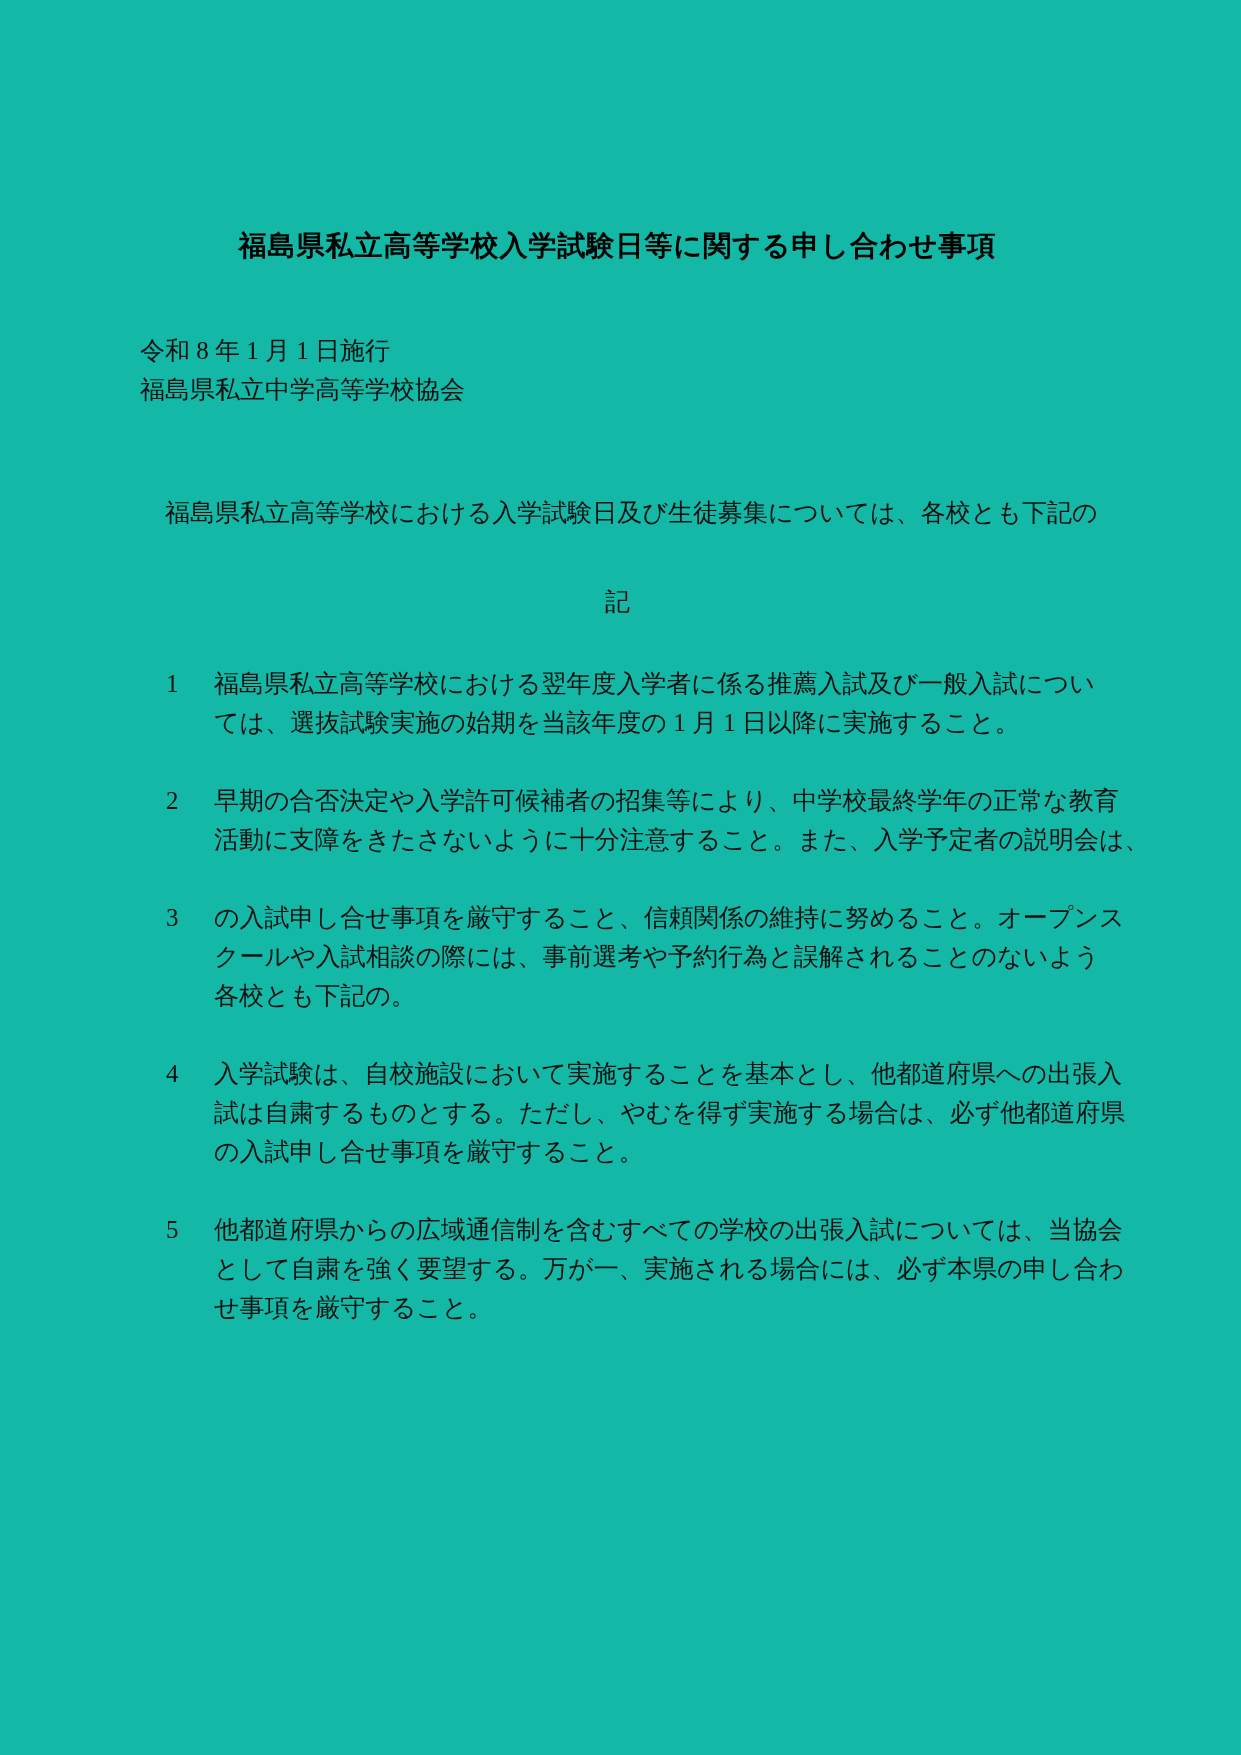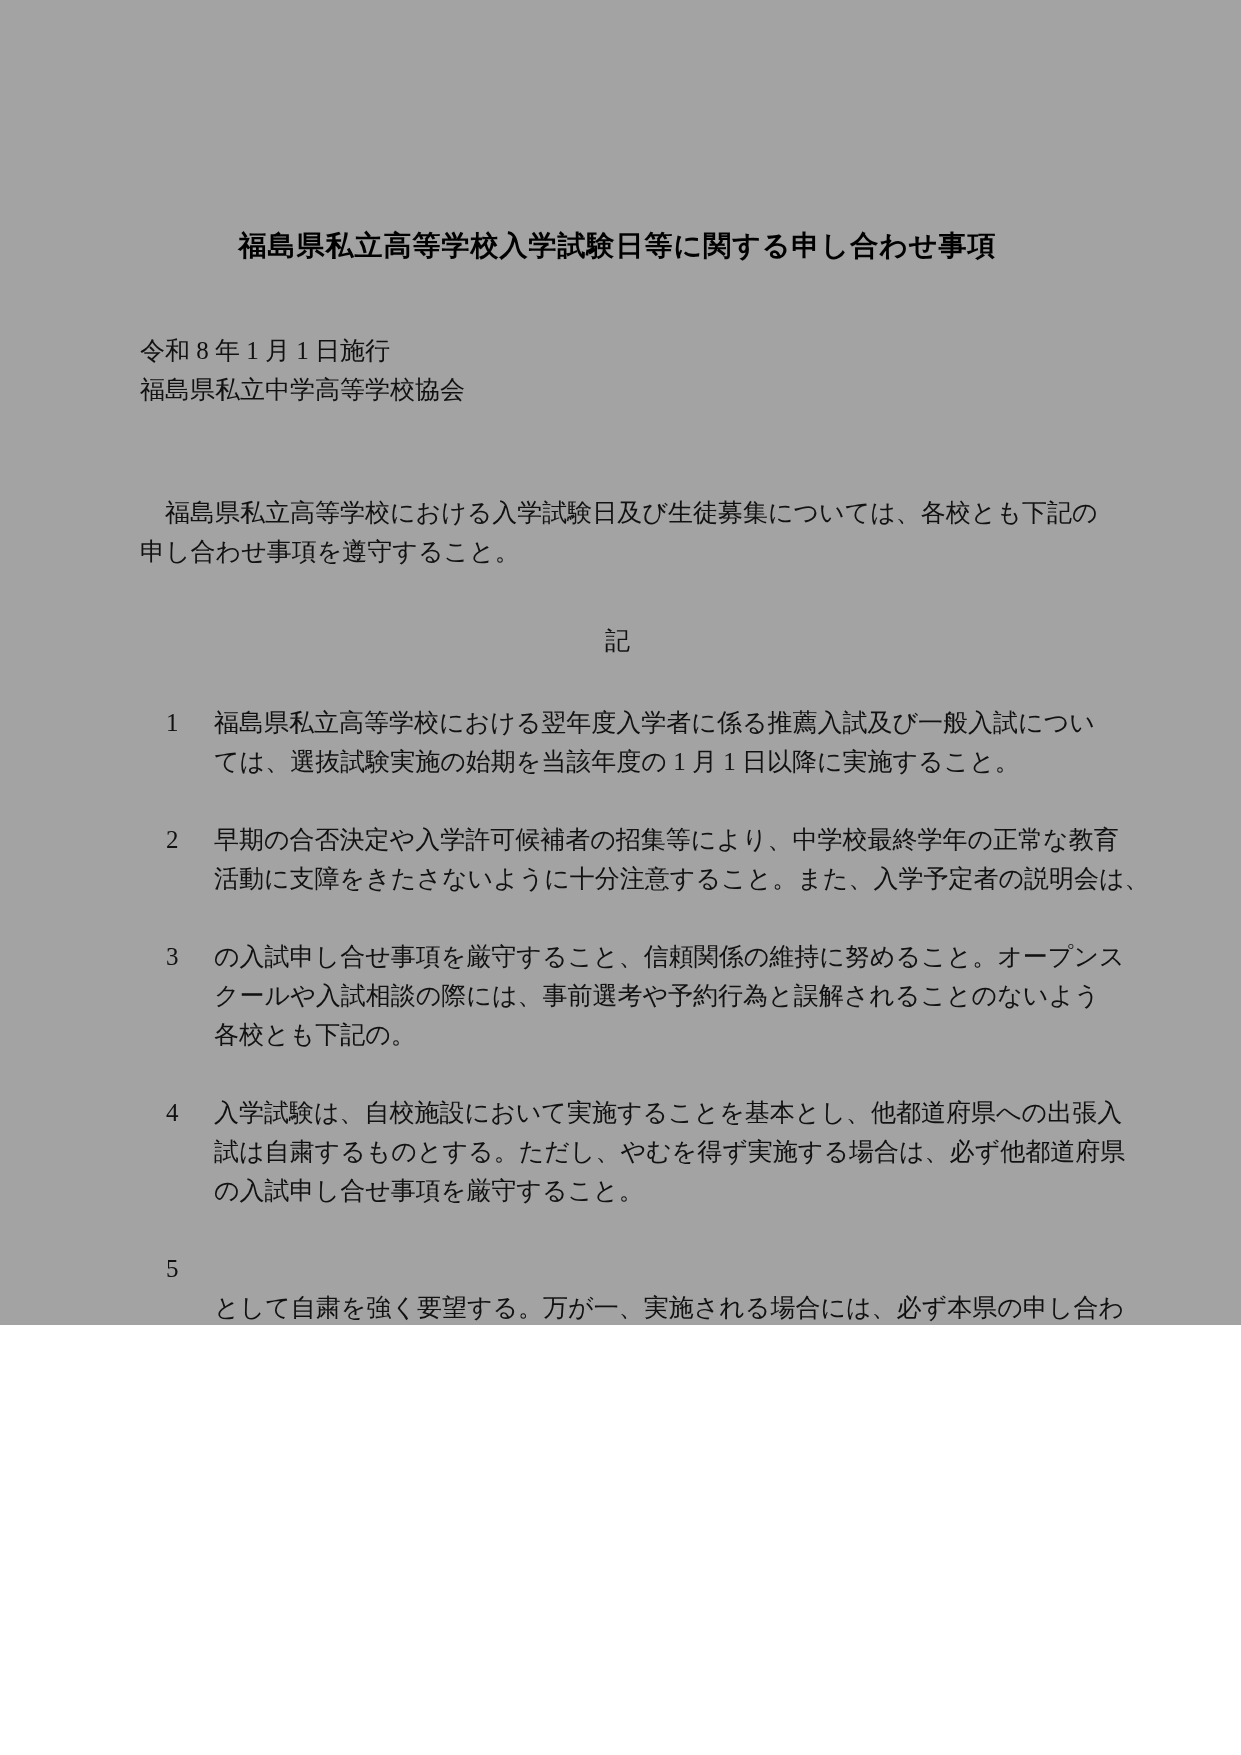--- a/index.html
+++ b/index.html
@@ -3,23 +3,23 @@
 <meta charset="utf-8">
 <style>
   html, body {
     margin: 0;
     padding: 0;
     background: #ffffff;
   }
   .page {
     position: relative;
     width: 1241px;
-    height: 1325px;
+    height: 1755px;
     box-sizing: border-box;
-    background: #a3a3a3;
+    background: #14b8a6;
     color: #111111;
     padding: 228px 146px 0 140px;
     font-family: "Liberation Serif", "DejaVu Serif", serif;
     overflow: hidden;
   }
   .title {
     margin: 0;
     font-family: "Liberation Sans", "DejaVu Sans", sans-serif;
     font-weight: bold;
     font-size: 28px;
@@ -88,21 +88,20 @@
 
   <h1 class="title">福島県私立高等学校入学試験日等に関する申し合わせ事項</h1>
 
   <div class="byline">
     <div class="date-line">令和 8 年 1 月 1 日施行</div>
     <div class="org-line">福島県私立中学高等学校協会</div>
   </div>
 
   <p class="intro">
     <span class="line">　福島県私立高等学校における入学試験日及び生徒募集については、各校とも下記の</span><br>
-    <span class="line">申し合わせ事項を遵守すること。</span>
   </p>
 
   <div class="ki">記</div>
 
   <ol class="items">
 
     <li class="item">
       <span class="num">1</span>
       <div class="item-text">
         <span class="line">福島県私立高等学校における翌年度入学者に係る推薦入試及び一般入試につい</span><br>
@@ -132,21 +131,21 @@
       <div class="item-text">
         <span class="line">入学試験は、自校施設において実施することを基本とし、他都道府県への出張入</span><br>
         <span class="line">試は自粛するものとする。ただし、やむを得ず実施する場合は、必ず他都道府県</span><br>
         <span class="line">の入試申し合せ事項を厳守すること。</span>
       </div>
     </li>
 
     <li class="item">
       <span class="num">5</span>
       <div class="item-text">
-        <br>
+        <span class="line">他都道府県からの広域通信制を含むすべての学校の出張入試については、当協会</span><br>
         <span class="line">として自粛を強く要望する。万が一、実施される場合には、必ず本県の申し合わ</span><br>
         <span class="line">せ事項を厳守すること。</span>
       </div>
     </li>
 
   </ol>
 
 </div>
 
 </body></html>

